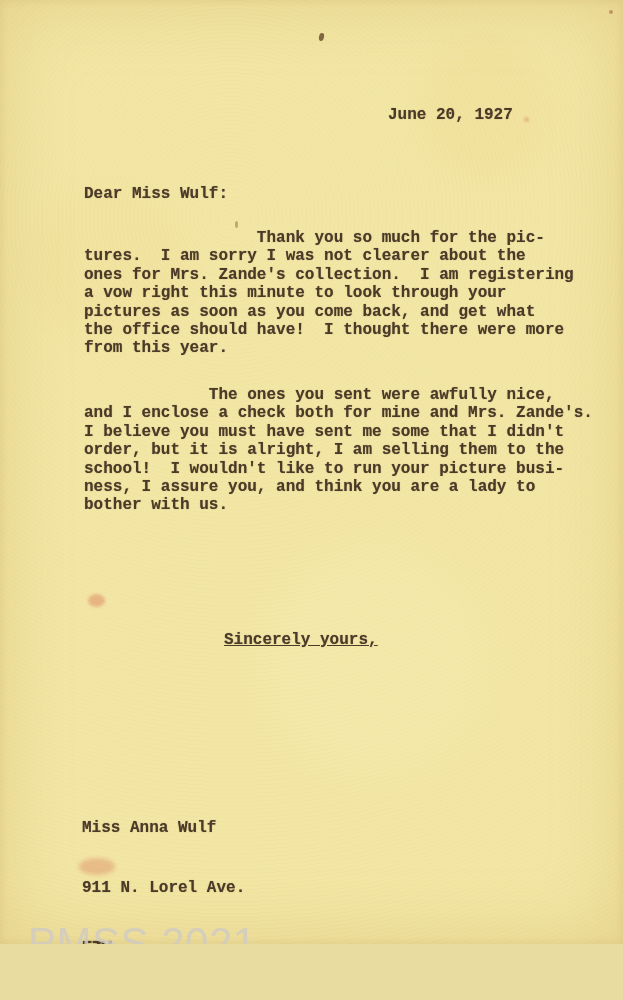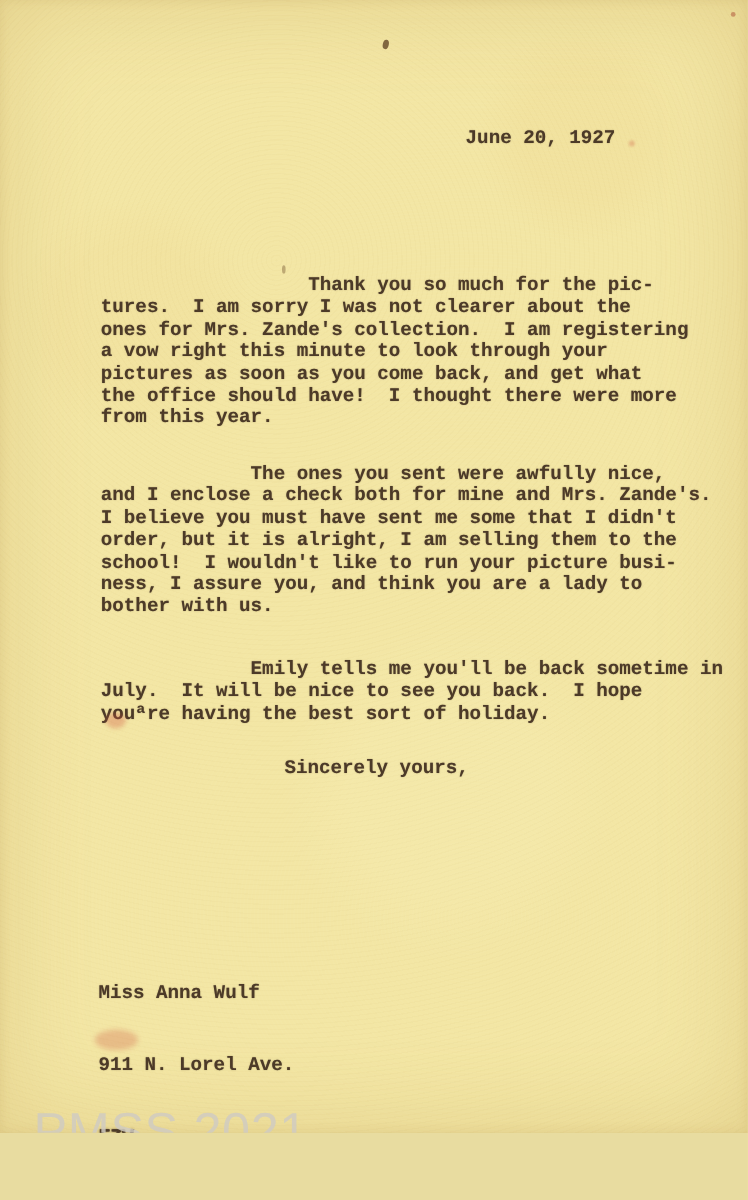--- a/index.html
+++ b/index.html
@@ -37,21 +37,21 @@
     letter-spacing: 0px;
     white-space: pre;
     text-shadow: 0 0 1px rgba(76, 58, 40, 0.55);
   }
 
   .date-line      { left: 388px; top: 106px; }
   .salutation     { left: 84px;  top: 185px; }
   .para-1         { left: 84px;  top: 229px; }
   .para-2         { left: 84px;  top: 386px; }
   .para-3         { left: 84px;  top: 549px; }
-  .closing        { left: 237px; top: 631px; }
+  .closing        { left: 224px; top: 631px; text-decoration: underline; }
 
   .signature-block { left: 82px; top: 778px; line-height: 20px; }
   .sig-line { display: block; }
   .typist-initials {
     text-shadow:
       1px 0 0 rgba(76, 58, 40, 0.9),
       0 0 2px rgba(76, 58, 40, 0.7);
   }
 
   .watermark {
@@ -75,40 +75,38 @@
   .smudge-midleft    { left: 88px;  top: 594px; width: 17px; height: 13px; background: rgba(206, 82, 62, 0.33); filter: blur(1.6px); }
   .smudge-initials   { left: 79px;  top: 858px; width: 36px; height: 17px; background: rgba(206, 82, 62, 0.28); filter: blur(2.2px); }
 </style>
 </head>
 <body>
 
 <div class="page">
 
   <div class="typed date-line">June 20, 1927</div>
 
+  <div class="typed salutation">Dear Miss Wulf:</div>
 
   <div class="typed para-2">             The ones you sent were awfully nice,
 and I enclose a check both for mine and Mrs. Zande's.
 I believe you must have sent me some that I didn't
 order, but it is alright, I am selling them to the
 school!  I wouldn't like to run your picture busi-
 ness, I assure you, and think you are a lady to
 bother with us.</div>
 
   <div class="typed para-1">                  Thank you so much for the pic-
 tures.  I am sorry I was not clearer about the
 ones for Mrs. Zande's collection.  I am registering
 a vow right this minute to look through your
 pictures as soon as you come back, and get what
 the office should have!  I thought there were more
 from this year.</div>
 
-  <div class="typed para-3">             Emily tells me you'll be back sometime in
-July.  It will be nice to see you back.  I hope
-youªre having the best sort of holiday.</div>
 
   <div class="typed closing">Sincerely yours,</div>
 
   <div class="typed signature-block">
     <span class="sig-line">Miss Anna Wulf</span>
     <span class="sig-line">911 N. Lorel Ave.</span>
     <span class="sig-line typist-initials">EZW</span>
   </div>
 
   <div class="watermark">PMSS 2021</div>

